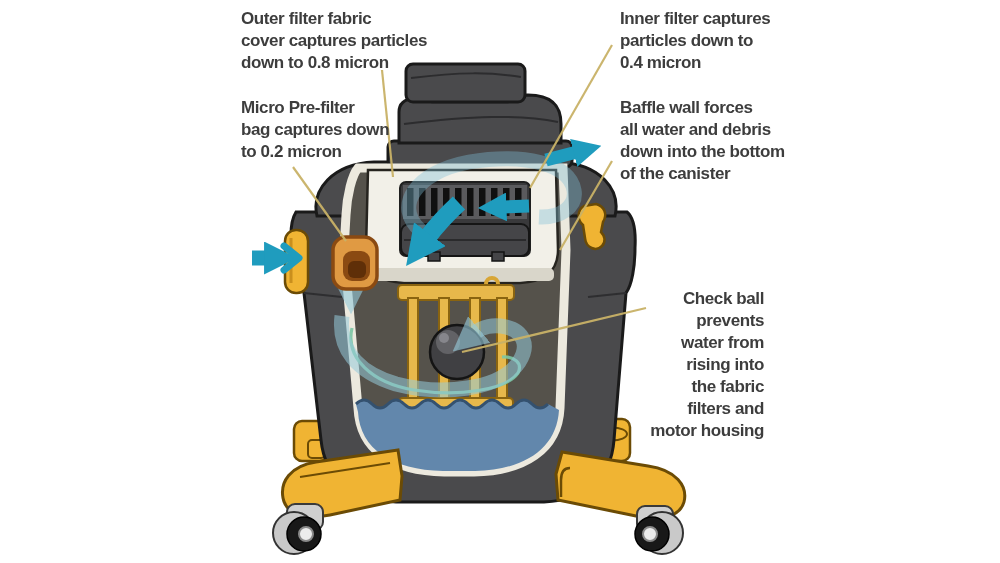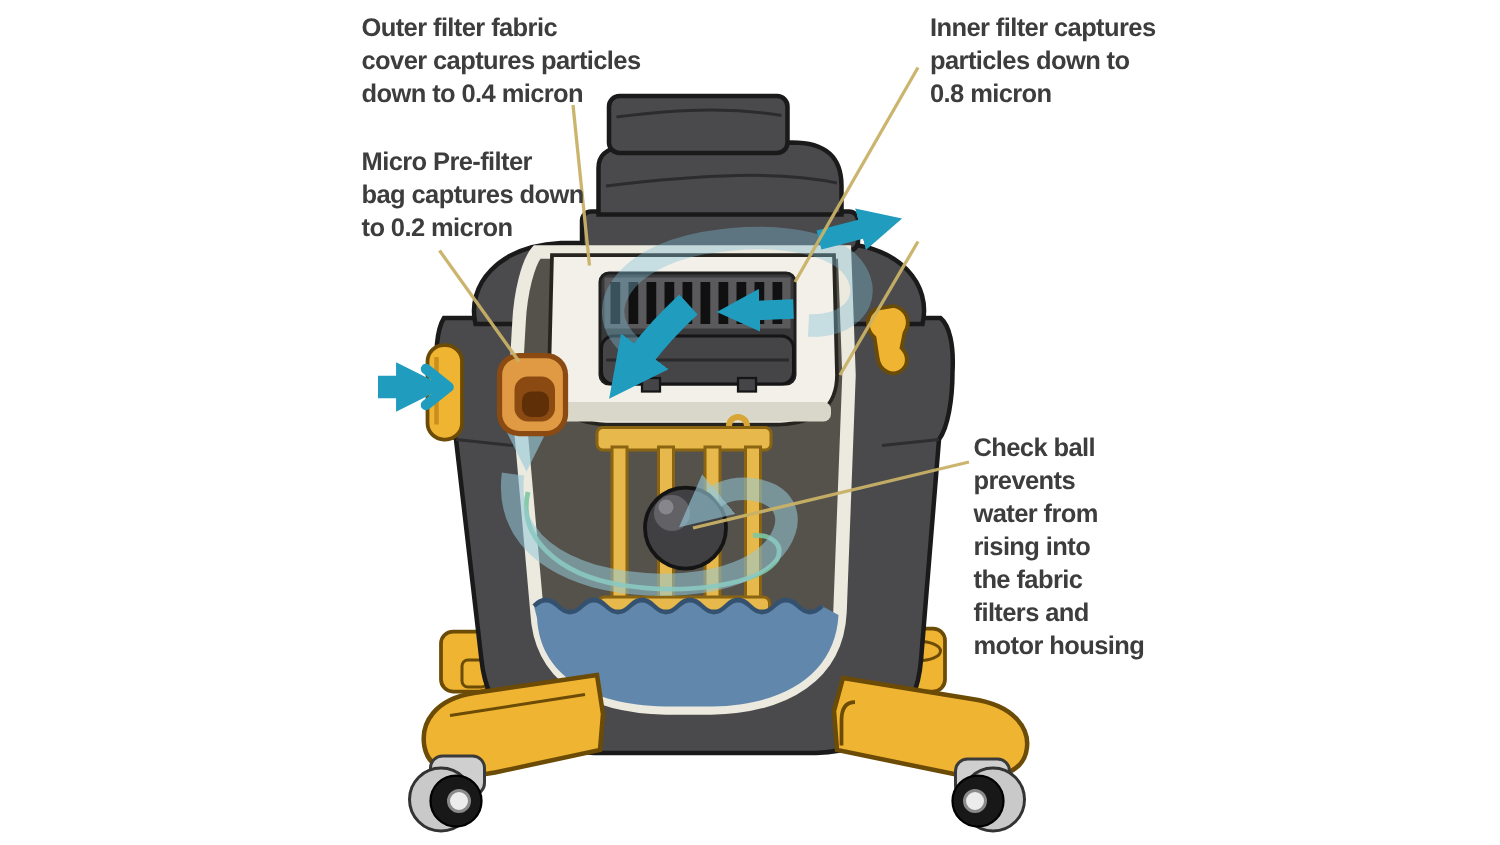--- a/index.html
+++ b/index.html
@@ -5,21 +5,21 @@
   html,body{margin:0;padding:0;background:#ffffff;}
   #stage{position:relative;width:1000px;height:563px;background:#ffffff;overflow:hidden;
          font-family:"Liberation Sans",sans-serif;}
   #art{position:absolute;left:0;top:0;}
   .label{position:absolute;font-weight:700;font-size:17px;line-height:22px;
          letter-spacing:-0.4px;color:#3d3d3d;white-space:pre-line;}
   .lbl-outer{left:241px;top:8px;width:190px;}
   .lbl-inner{left:620px;top:8px;width:180px;}
   .lbl-micro{left:241px;top:97px;width:180px;}
   .lbl-baffle{left:620px;top:97px;width:190px;}
-  .lbl-checkball{left:649px;top:288px;width:150px;}
+  .lbl-checkball{left:614px;top:288px;width:150px;text-align:right;}
 </style>
 </head>
 <body>
 
 <div id="stage">
 
   <svg id="art" width="1000" height="563" viewBox="0 0 1000 563">
     <defs>
       <marker id="mSolid" viewBox="0 0 10 10" markerWidth="2.2" markerHeight="2.2" refX="1.2" refY="5" orient="auto" markerUnits="strokeWidth">
         <path d="M0,0 L10,5 L0,10 Z" fill="#1f9cbe"></path>
@@ -150,27 +150,31 @@
       <line x1="382" y1="70" x2="393" y2="177"></line>
       <line x1="293" y1="167" x2="346" y2="241"></line>
       <line x1="612" y1="45" x2="530" y2="188"></line>
       <line x1="612" y1="161" x2="560" y2="250"></line>
       <line x1="646" y1="308" x2="462" y2="352"></line>
     </g>
   </svg>
 
   <div class="label lbl-outer">Outer filter fabric
 cover captures particles
-down to 0.4 micron</div>
+down to 0.8 micron</div>
   <div class="label lbl-inner">Inner filter captures
 particles down to
-0.8 micron</div>
+0.4 micron</div>
   <div class="label lbl-micro">Micro Pre-filter
 bag captures down
 to 0.2 micron</div>
+  <div class="label lbl-baffle">Baffle wall forces
+all water and debris
+down into the bottom
+of the canister</div>
   <div class="label lbl-checkball">Check ball
 prevents
 water from
 rising into
 the fabric
 filters and
 motor housing</div>
 </div>
 
 </body></html>

